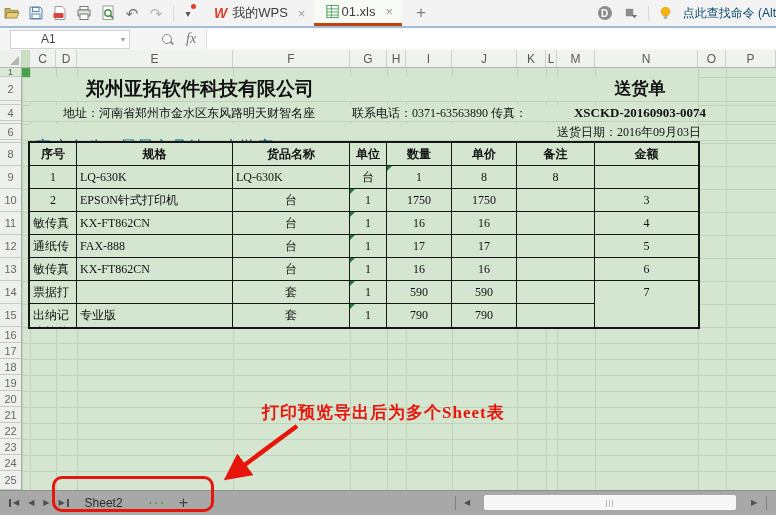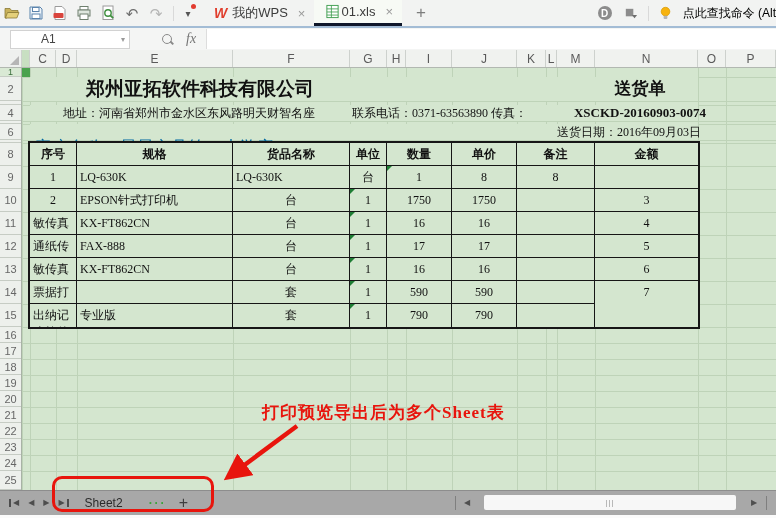--- a/index.html
+++ b/index.html
@@ -10,27 +10,27 @@
   .titlebar{position:absolute;left:0;top:0;width:776px;height:26px;background:#f2f3f2;
             border-bottom:2px solid #a3bcd5;display:flex;align-items:center;overflow:hidden;white-space:nowrap;}
   .tbicon{width:24px;height:22px;display:flex;align-items:center;justify-content:center;flex:0 0 auto;}
   .glyph{font-size:15px;color:#6e6e6e;line-height:1;}
   .glyph.dis{color:#b4b4b4;}
   .vsep{width:1px;height:15px;background:#d9d9d9;margin:0 5px;flex:0 0 auto;}
   .caretwrap{position:relative;width:18px;height:22px;display:flex;align-items:center;justify-content:center;}
   .reddot{position:absolute;right:1px;top:2px;width:5px;height:5px;border-radius:50%;background:#e23b30;}
   .apptab{display:flex;align-items:center;height:26px;padding:0 9px;font-size:13px;color:#3c3c3c;flex:0 0 auto;}
   .apptab .tabclose{margin-left:10px;color:#9a9a9a;font-size:13px;}
-  .apptab.active{background:#f7faf5;border-bottom:3px solid #0f172a;height:23px;}
+  .apptab.active{background:#f7faf5;border-bottom:3px solid #c2410c;height:23px;}
   .wlogo{color:#e03e2d;font-weight:bold;font-style:italic;font-size:14px;margin-right:5px;}
   .newtab{font-size:17px;color:#7d7d7d;margin:0 14px;flex:0 0 auto;}
   .tb-right{margin-left:auto;display:flex;align-items:center;flex:0 0 auto;}
   .dicon{width:14px;height:14px;border-radius:50%;background:#8c8c8c;color:#fff;font-size:10px;font-weight:bold;
          display:flex;align-items:center;justify-content:center;margin:0 7px;}
-  .hinttext{font-size:12px;color:#000000;margin-left:5px;}
+  .hinttext{font-size:12px;color:#0c4a6e;margin-left:5px;}
   
   .formulabar{position:absolute;left:0;top:28px;width:776px;height:22px;background:#f4f5f4;
               border-bottom:1px solid #c9cdc9;display:flex;align-items:center;justify-content:flex-end;}
   .namebox{margin-left:10px;width:118px;height:17px;background:#fff;border:1px solid #d2d2d2;
            display:flex;align-items:center;position:relative;font-size:12px;color:#444;}
   .namebox .nbtext{margin-left:30px;}
   .namebox .nbcaret{position:absolute;right:4px;color:#999;font-size:8px;}
   .mag{width:8px;height:8px;border:1.5px solid #8a8a8a;border-radius:50%;position:relative;margin-left:32px;flex:0 0 auto;}
   .mag::after{content:"";position:absolute;left:7px;top:7px;width:4px;height:1.5px;background:#8a8a8a;transform:rotate(45deg);}
   .fx{font-family:"Liberation Serif","DejaVu Serif",serif;font-style:italic;font-size:14px;color:#757575;margin:0 10px 0 14px;}

